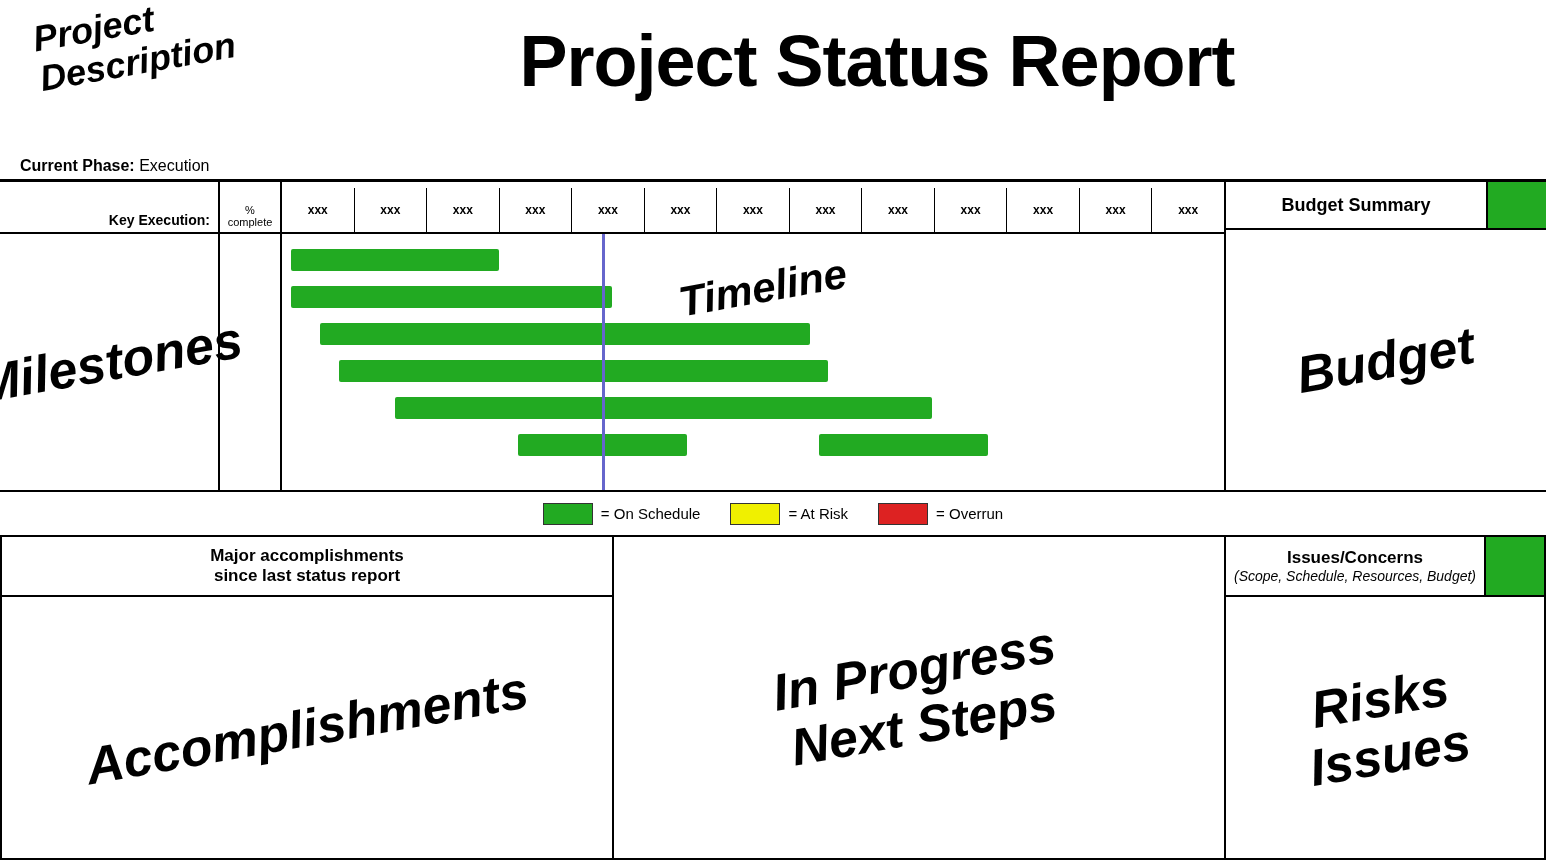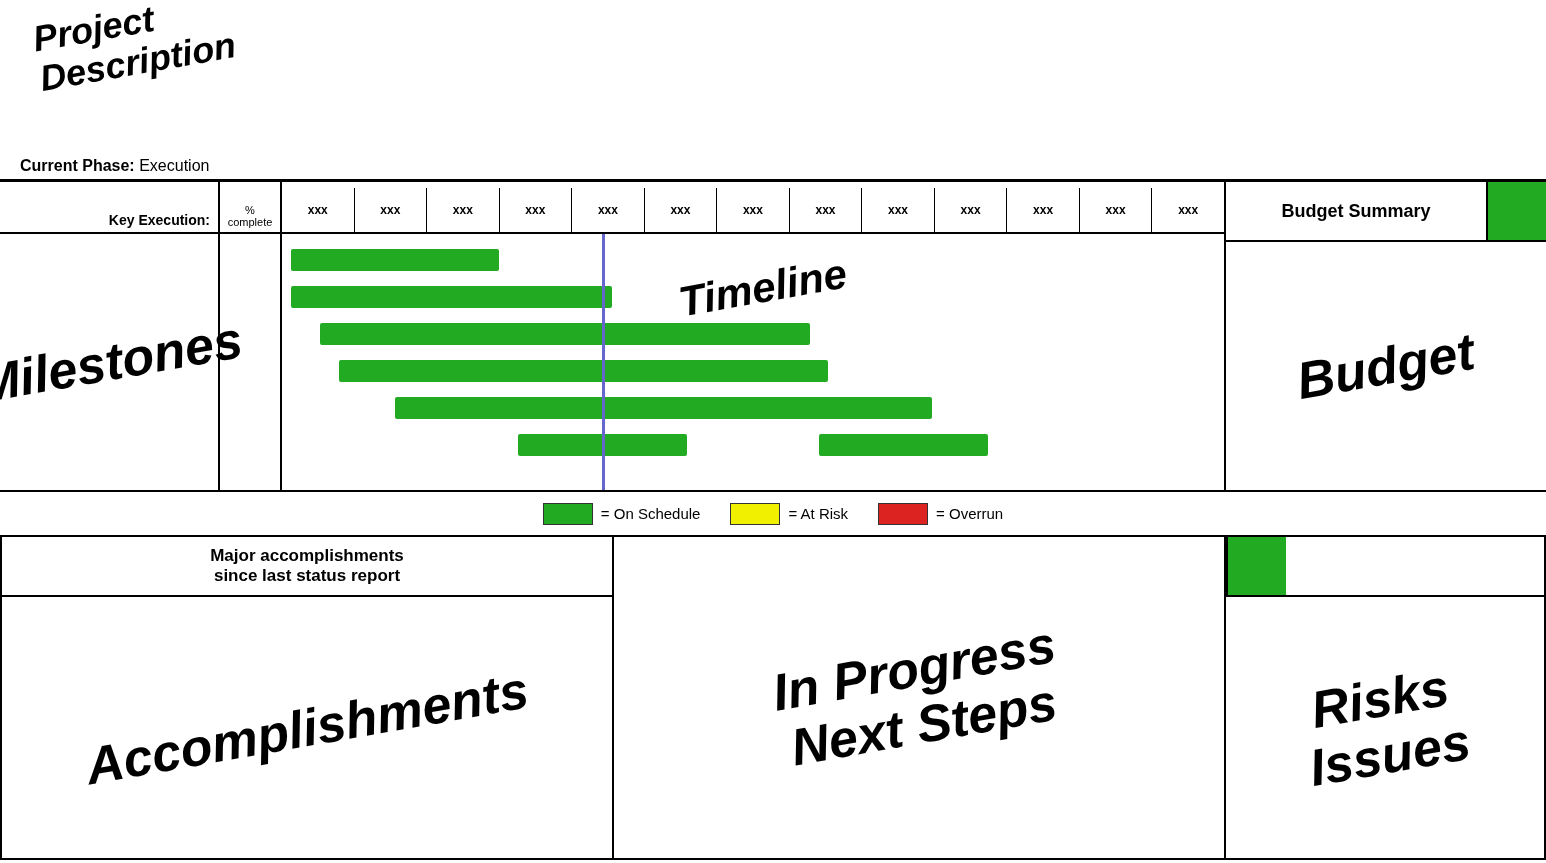--- a/index.html
+++ b/index.html
@@ -188,21 +188,21 @@
 
     
     .budget-panel {
       width: 320px;
       flex-shrink: 0;
       display: flex;
       flex-direction: column;
     }
     .budget-header {
       display: flex;
-      height: 60px;
+      height: 48px;
       border-bottom: 2px solid #000;
     }
     .budget-title {
       flex: 1;
       display: flex;
       align-items: center;
       justify-content: center;
       font-size: 18px;
       font-weight: 700;
     }
@@ -326,20 +326,21 @@
       display: flex;
       align-items: center;
       justify-content: center;
     }
   </style>
 </head>
 <body>
 
 <div class="header">
   <div class="project-description">Project<br>Description</div>
+  <div class="main-title">Project Status Report</div>
 </div>
 
 <div class="current-phase">
   <strong>Current Phase:</strong>
   <span>Execution</span>
 </div>
 
 <div class="middle-section">
 
   <div class="gantt-area">
@@ -433,20 +434,24 @@
   </div>
 
   <div class="bottom-panel">
     <div class="bottom-panel-body">
       <div class="inprogress-label">In Progress<br>Next Steps</div>
     </div>
   </div>
 
   <div class="issues-panel">
     <div class="issues-header">
+      <div class="issues-header-text">
+        <div class="bottom-panel-header-title">Issues/Concerns</div>
+        <div class="bottom-panel-header-sub">(Scope, Schedule, Resources, Budget)</div>
+      </div>
       <div class="issues-green-box"></div>
     </div>
     <div class="issues-body">
       <div class="risks-label">Risks<br>Issues</div>
     </div>
   </div>
 
 </div>
 
 </body></html>

